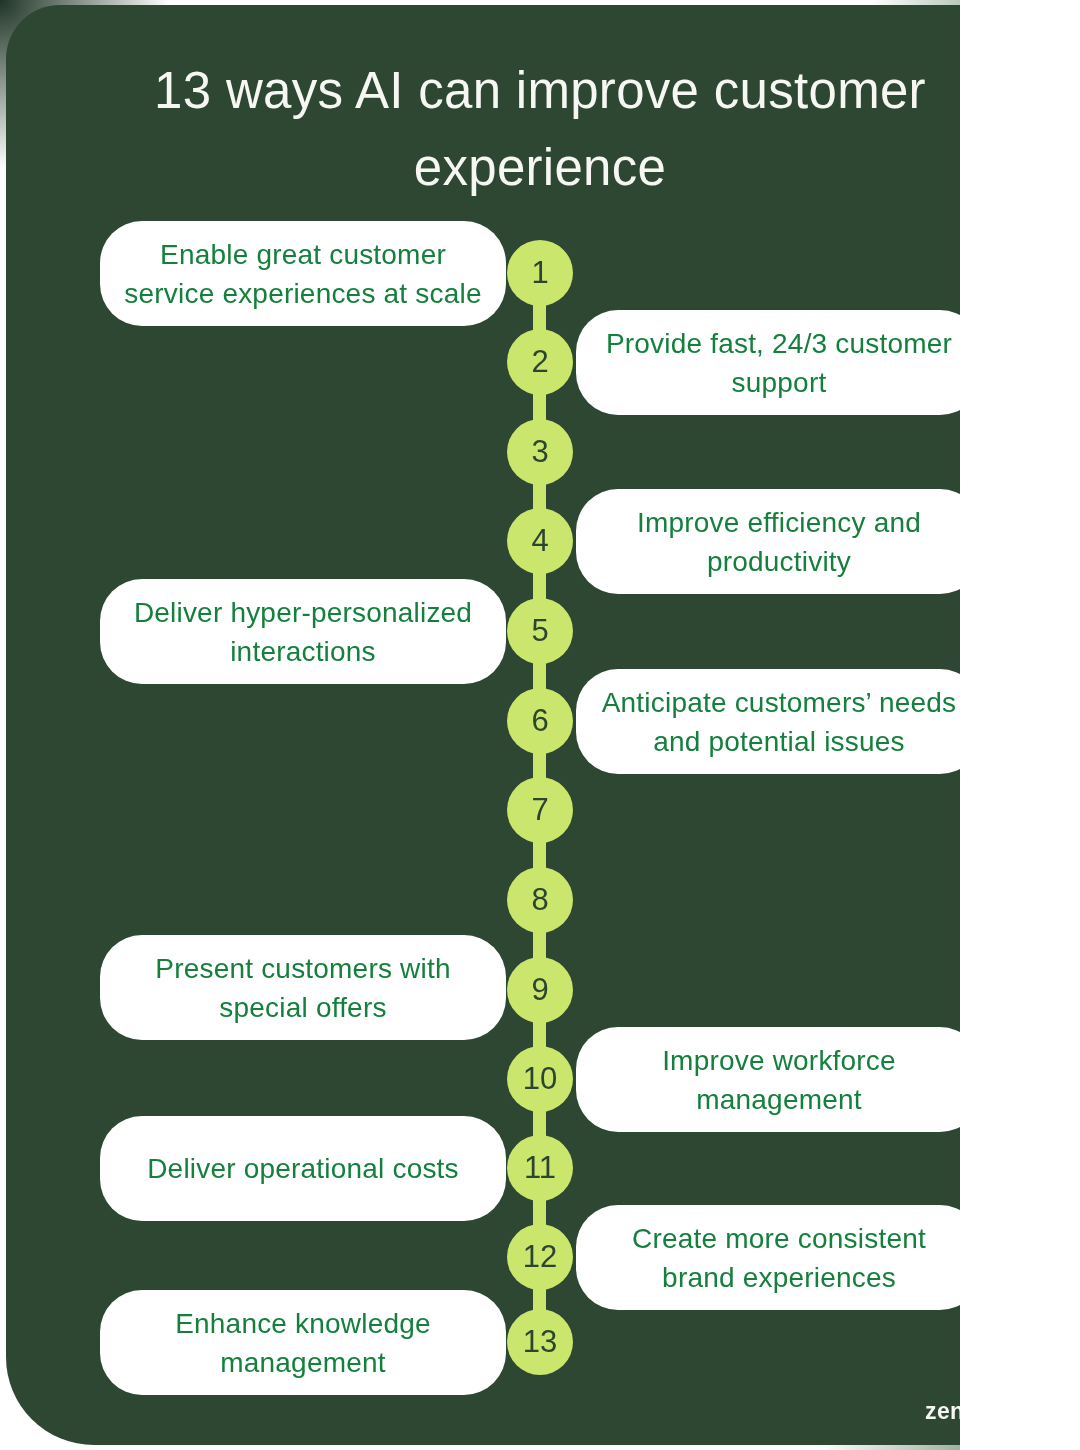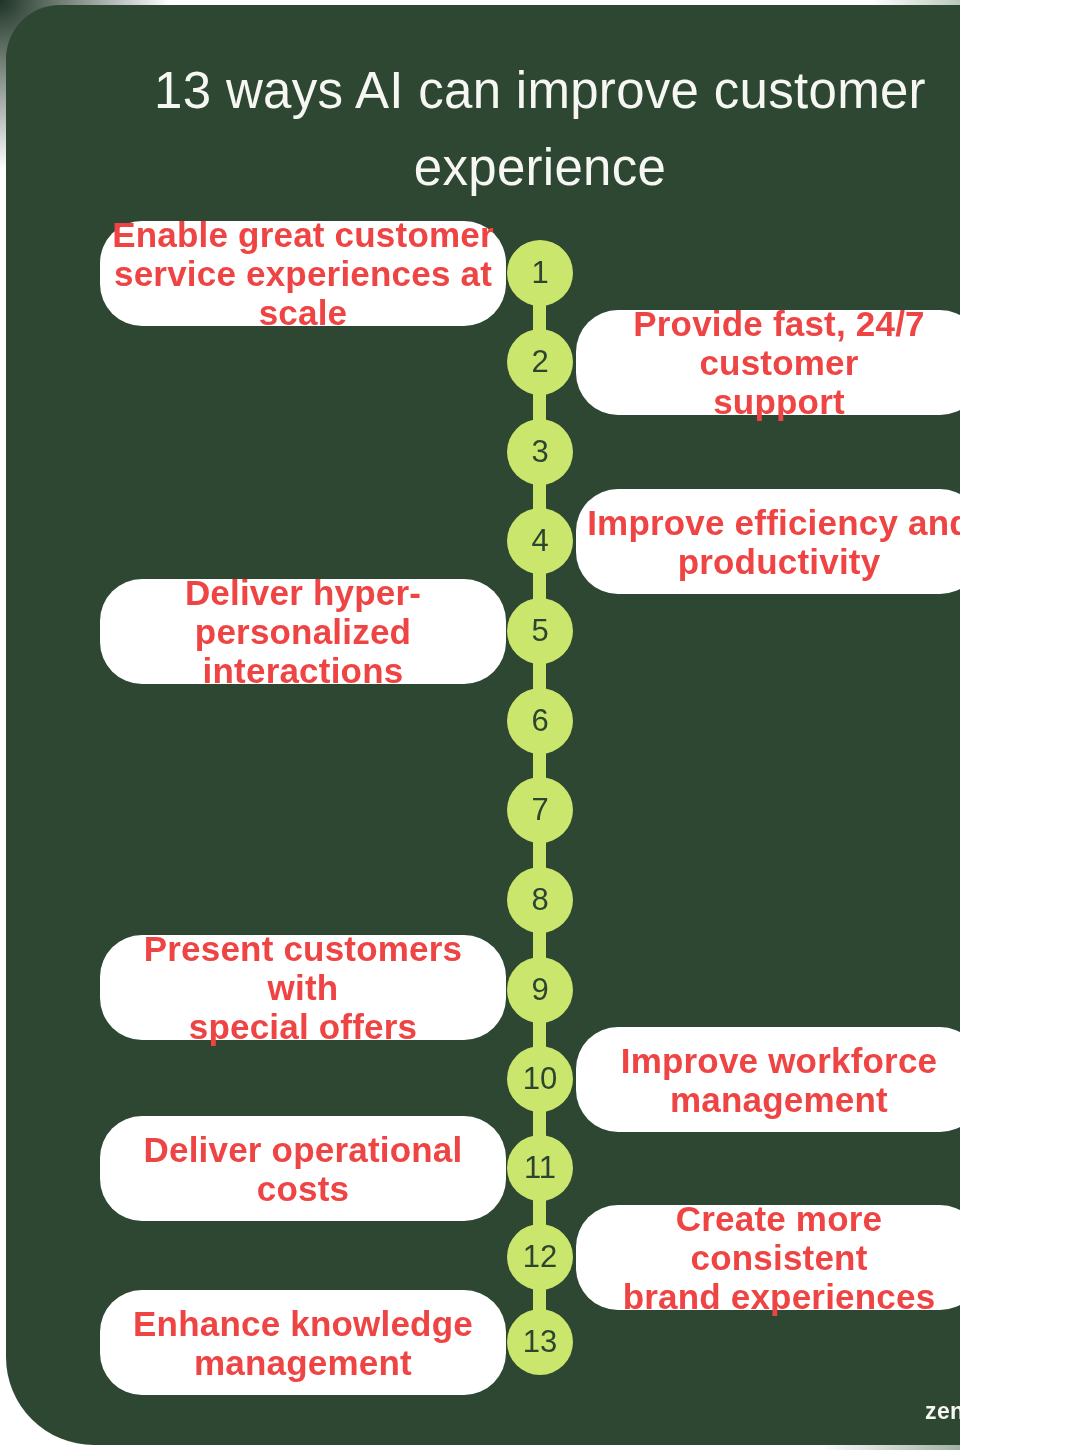--- a/index.html
+++ b/index.html
@@ -63,24 +63,24 @@
     background: #FFFFFF;
     border-radius: 42px;
     display: flex;
     align-items: center;
     justify-content: center;
     text-align: center;
   }
   .box.left  { left: 100px; }
   .box.right { left: 576px; }
   .box-label {
-    font-size: 35px;
+    font-size: 28px;
     line-height: 39px;
-    font-weight: 700;
-    color: #ef4444;
+    font-weight: 400;
+    color: #15803d;
     white-space: pre-line;
     letter-spacing: 0.2px;
     padding: 0 10px;
   }
   .brand {
     position: absolute;
     left: 925px; top: 1356px;
     width: 125px;
     text-align: left;
   }
@@ -103,39 +103,43 @@
 
   <div class="timeline-line"></div>
 
   <div class="box left" style="top:221px">
       <span class="box-label">Enable great customer
 service experiences at scale</span>
     </div>
   <div class="node" style="top:240px">1</div>
 
   <div class="box right" style="top:310px">
-      <span class="box-label">Provide fast, 24/7 customer
+      <span class="box-label">Provide fast, 24/3 customer
 support</span>
     </div>
   <div class="node" style="top:329px">2</div>
 
   <div class="node" style="top:419px">3</div>
 
   <div class="box right" style="top:489px">
       <span class="box-label">Improve efficiency and
 productivity</span>
     </div>
   <div class="node" style="top:508px">4</div>
 
   <div class="box left" style="top:579px">
       <span class="box-label">Deliver hyper-personalized
 interactions</span>
     </div>
   <div class="node" style="top:598px">5</div>
 
+  <div class="box right" style="top:669px">
+      <span class="box-label">Anticipate customers’ needs
+and potential issues</span>
+    </div>
   <div class="node" style="top:688px">6</div>
 
   <div class="node" style="top:777px">7</div>
 
   <div class="node" style="top:867px">8</div>
 
   <div class="box left" style="top:935px">
       <span class="box-label">Present customers with
 special offers</span>
     </div>

